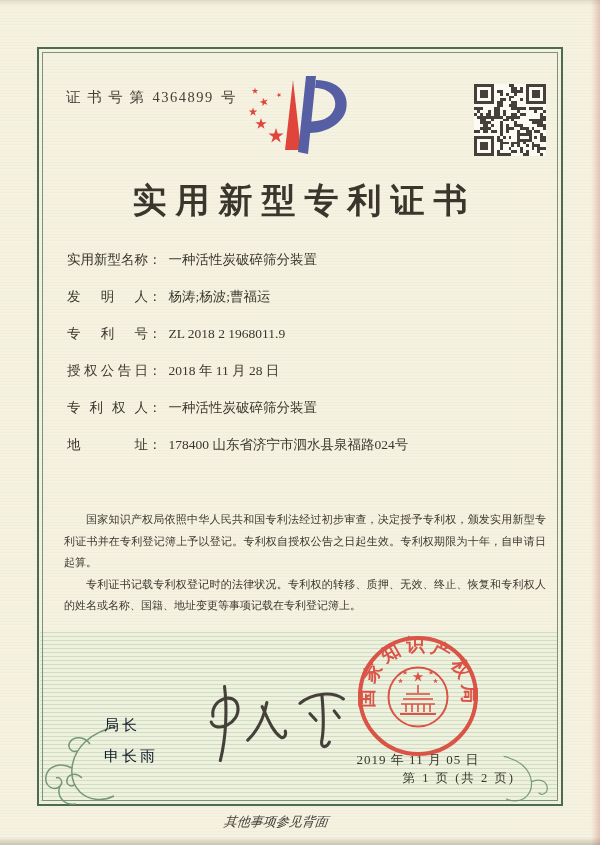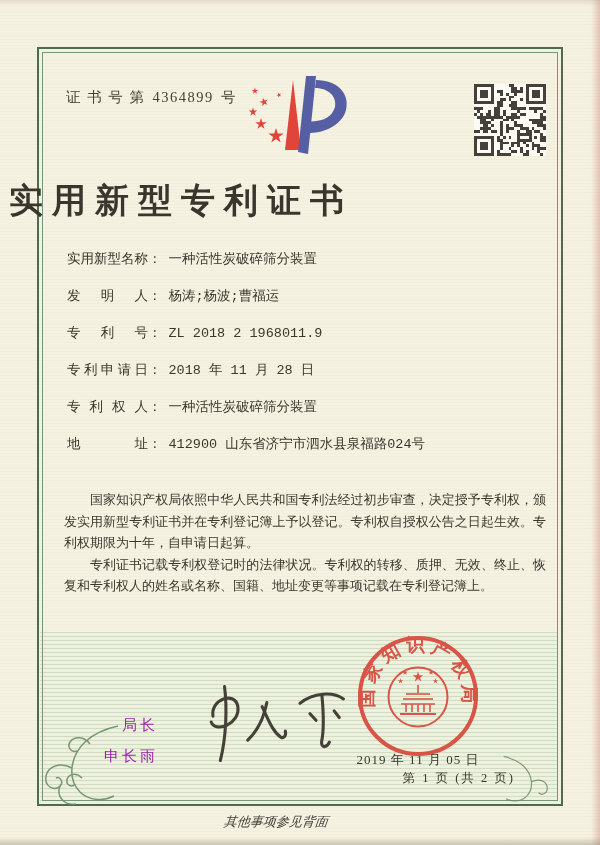--- a/index.html
+++ b/index.html
@@ -21,36 +21,36 @@
 
   .frame{position:absolute;left:37px;top:47px;width:522px;height:755px;border:2.5px solid #4d6b52;z-index:2;}
   .frame-inner{position:absolute;inset:3px;border:1px solid #7b9479;}
 
   .cert-no{position:absolute;left:66px;top:88px;font-size:14.5px;color:#433f36;letter-spacing:1.5px;z-index:3;}
   .cert-no span{margin-right:2px;text-align:right;}
 
   .logo{position:absolute;left:228px;top:72px;z-index:3;}
   .qr{position:absolute;left:474px;top:84px;width:72px;height:72px;z-index:3;}
 
-  .title{position:absolute;left:0;right:0;top:178px;text-align:left;font-size:34px;font-weight:600;
+  .title{position:absolute;left:0;right:0;top:178px;text-align:center;font-size:34px;font-weight:600;
     letter-spacing:9px;text-indent:9px;color:#3a362d;z-index:3;}
 
   .info{position:absolute;left:67px;top:252px;right:50px;font-size:13.5px;color:#3b372e;z-index:3;}
-  .row{margin-bottom:22px;white-space:nowrap;height:15px;line-height:15px;font-family:Liberation Mono, monospace;}
+  .row{margin-bottom:22px;white-space:nowrap;height:15px;line-height:15px;}
   .flabel{display:inline-block;width:81px;text-align:justify;text-align-last:justify;vertical-align:top;}
   .fcolon{margin-right:7px;}
   .grant-row{position:relative;}
   .grant2{position:absolute;left:242px;top:0;white-space:nowrap;}
 
-  .paras{position:absolute;left:64px;top:489px;width:482px;font-size:13px;line-height:21.5px;
+  .paras{position:absolute;left:64px;top:509px;width:482px;font-size:11px;line-height:21.5px;
     color:#3b372e;text-align:justify;z-index:3;}
   .paras p{margin:0;text-indent:2em;}
 
   .signer{position:absolute;left:104px;top:710px;font-size:15px;line-height:31px;letter-spacing:3px;
-    color:#a21caf;z-index:4;text-align:right;}
+    color:#0f172a;z-index:4;}
   .signature{position:absolute;left:186px;top:674px;transform:rotate(-2deg);z-index:4;}
 
   .seal{position:absolute;left:356px;top:634px;opacity:.92;z-index:4;}
   .seal-date{position:absolute;left:338px;top:751px;width:160px;text-align:center;font-size:13px;
     letter-spacing:1px;color:#39352c;z-index:5;}
 
   .page-info{position:absolute;left:37px;top:770px;width:478px;text-align:right;font-size:12.5px;
     letter-spacing:2px;color:#3b372e;z-index:5;}
   .back-note{position:absolute;left:37px;top:813px;width:478px;text-align:center;font-size:13px;
     color:#45413a;font-style:italic;transform:skewX(-6deg);z-index:5;}
@@ -107,27 +107,27 @@
     <div class="row">
       <span class="flabel">实用新型名称</span><span class="fcolon">：</span><span>一种活性炭破碎筛分装置</span>
     </div>
     <div class="row">
       <span class="flabel">发明人</span><span class="fcolon">：</span><span>杨涛;杨波;曹福运</span>
     </div>
     <div class="row">
       <span class="flabel">专利号</span><span class="fcolon">：</span><span>ZL 2018 2 1968011.9</span>
     </div>
     <div class="row">
-      <span class="flabel">专利申请日</span><span class="fcolon">：</span><span>2018 年 11 月 28 日</span>
+      <span class="flabel">授权公告日</span><span class="fcolon">：</span><span>2018 年 11 月 28 日</span>
     </div>
     <div class="row">
       <span class="flabel">专利权人</span><span class="fcolon">：</span><span>一种活性炭破碎筛分装置</span>
     </div>
     <div class="row">
-      <span class="flabel">地址</span><span class="fcolon">：</span><span>412900 山东省济宁市泗水县泉福路024号</span>
+      <span class="flabel">地址</span><span class="fcolon">：</span><span>178400 山东省济宁市泗水县泉福路024号</span>
     </div>
   </div>
 
   <div class="paras">
     <p>国家知识产权局依照中华人民共和国专利法经过初步审查，决定授予专利权，颁发实用新型专利证书并在专利登记簿上予以登记。专利权自授权公告之日起生效。专利权期限为十年，自申请日起算。</p>
     <p>专利证书记载专利权登记时的法律状况。专利权的转移、质押、无效、终止、恢复和专利权人的姓名或名称、国籍、地址变更等事项记载在专利登记簿上。</p>
   </div>
 
   <div class="signer">
     <div>局长</div>

